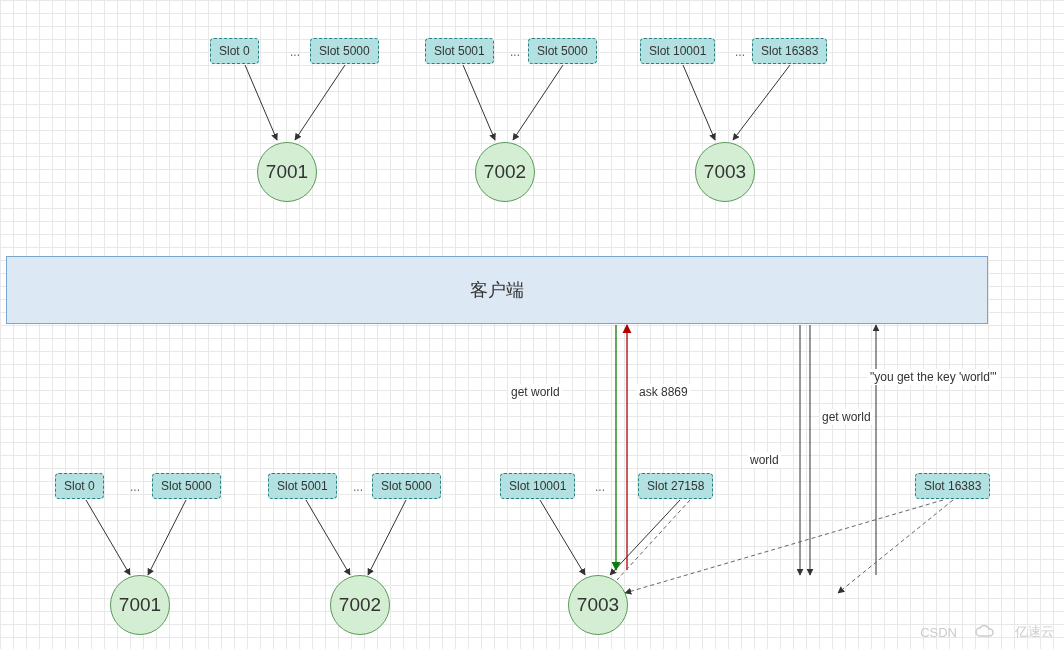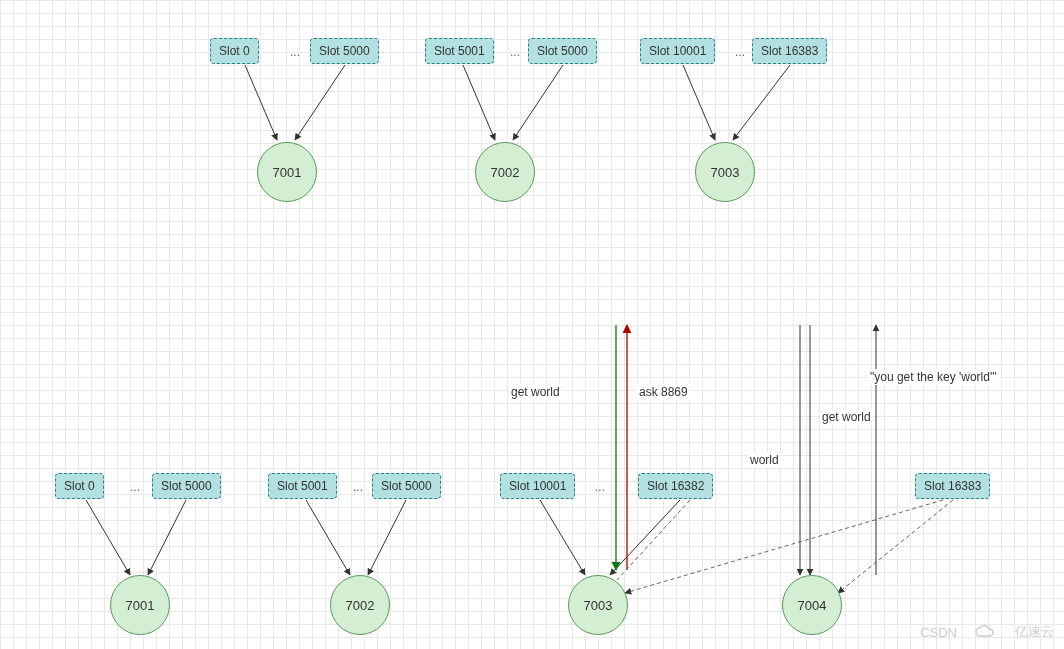--- a/index.html
+++ b/index.html
@@ -1,18 +1,18 @@
 <!DOCTYPE html>
 <html><head>
 <meta charset="utf-8">
 <style>
 body{margin:0;padding:0;font-family:Arial,sans-serif;font-size:13px;color:#333}
 .canvas{position:relative;width:1064px;height:649px;background:#fff;background-image:linear-gradient(#e8e8e8 1px,transparent 1px),linear-gradient(90deg,#e8e8e8 1px,transparent 1px),linear-gradient(#d4d4d4 1px,transparent 1px),linear-gradient(90deg,#d4d4d4 1px,transparent 1px);background-size:13px 13px,13px 13px,65px 65px,65px 65px}
 .slot{position:absolute;background:#b3e0e0;border:1px dashed #2a8080;border-radius:4px;padding:5px 8px;text-align:center;font-size:12px}
-.node{position:absolute;width:58px;height:58px;background:#d4eed4;border:1px solid #5a9a5a;border-radius:50%;display:flex;align-items:center;justify-content:center;font-size:13px}
+.node{position:absolute;width:58px;height:58px;background:#d4eed4;border:1px solid #5a9a5a;border-radius:50%;display:flex;align-items:center;justify-content:center;font-size:19px}
 .client{position:absolute;background:#dce9f5;border:1px solid #7aa5cc;display:flex;align-items:center;justify-content:center;font-size:18px}
 .dots{position:absolute;font-size:12px;color:#666}
 .lbl{position:absolute;font-size:12px;color:#333;background:#fff;padding:1px 2px}
 .wm{position:absolute;right:10px;bottom:8px;color:#ccc;font-size:13px;display:flex;align-items:center;gap:17px}
 svg.arrows{position:absolute;top:0;left:0;width:1064px;height:649px;pointer-events:none}
 </style>
 </head>
 <body>
 
 <div class="canvas">
@@ -68,44 +68,44 @@
 <div class="slot" style="left:425px;top:38px">Slot 5001</div>
 <div class="dots" style="left:510px;top:45px">...</div>
 <div class="slot" style="left:528px;top:38px">Slot 5000</div>
 <div class="node" style="left:475px;top:142px">7002</div>
 
 <div class="slot" style="left:640px;top:38px">Slot 10001</div>
 <div class="dots" style="left:735px;top:45px">...</div>
 <div class="slot" style="left:752px;top:38px">Slot 16383</div>
 <div class="node" style="left:695px;top:142px">7003</div>
 
+<div class="client" style="left:6px;top:256px;width:980px;height:66px">客户端</div>
 
 <div class="lbl" style="left:509px;top:384px">get world</div>
 <div class="lbl" style="left:637px;top:384px">ask 8869</div>
 <div class="lbl" style="left:748px;top:452px">world</div>
 <div class="lbl" style="left:820px;top:409px">get world</div>
 <div class="lbl" style="left:868px;top:369px">"you get the key 'world'"</div>
 
 <div class="slot" style="left:55px;top:473px">Slot 0</div>
 <div class="dots" style="left:130px;top:480px">...</div>
 <div class="slot" style="left:152px;top:473px">Slot 5000</div>
 <div class="node" style="left:110px;top:575px">7001</div>
 
 <div class="slot" style="left:268px;top:473px">Slot 5001</div>
 <div class="dots" style="left:353px;top:480px">...</div>
 <div class="slot" style="left:372px;top:473px">Slot 5000</div>
 <div class="node" style="left:330px;top:575px">7002</div>
 
 <div class="slot" style="left:500px;top:473px">Slot 10001</div>
 <div class="dots" style="left:595px;top:480px">...</div>
-<div class="slot" style="left:638px;top:473px">Slot 16382</div>
+<div class="slot" style="left:638px;top:473px">Slot 27158</div>
 <div class="node" style="left:568px;top:575px">7003</div>
 
 <div class="slot" style="left:915px;top:473px">Slot 16383</div>
-<div class="node" style="left:782px;top:575px">7004</div>
 
 <div class="wm">
 <span>CSDN</span>
 <svg width="24" height="16" viewBox="0 0 24 16">
         <path d="M6 12a4 4 0 010-8 5 5 0 019 1 3.5 3.5 0 011 7H6z" fill="none" stroke="#ccc" stroke-width="1.5"></path>
       </svg>
 <span>亿速云</span>
 </div>
 
 </div>

